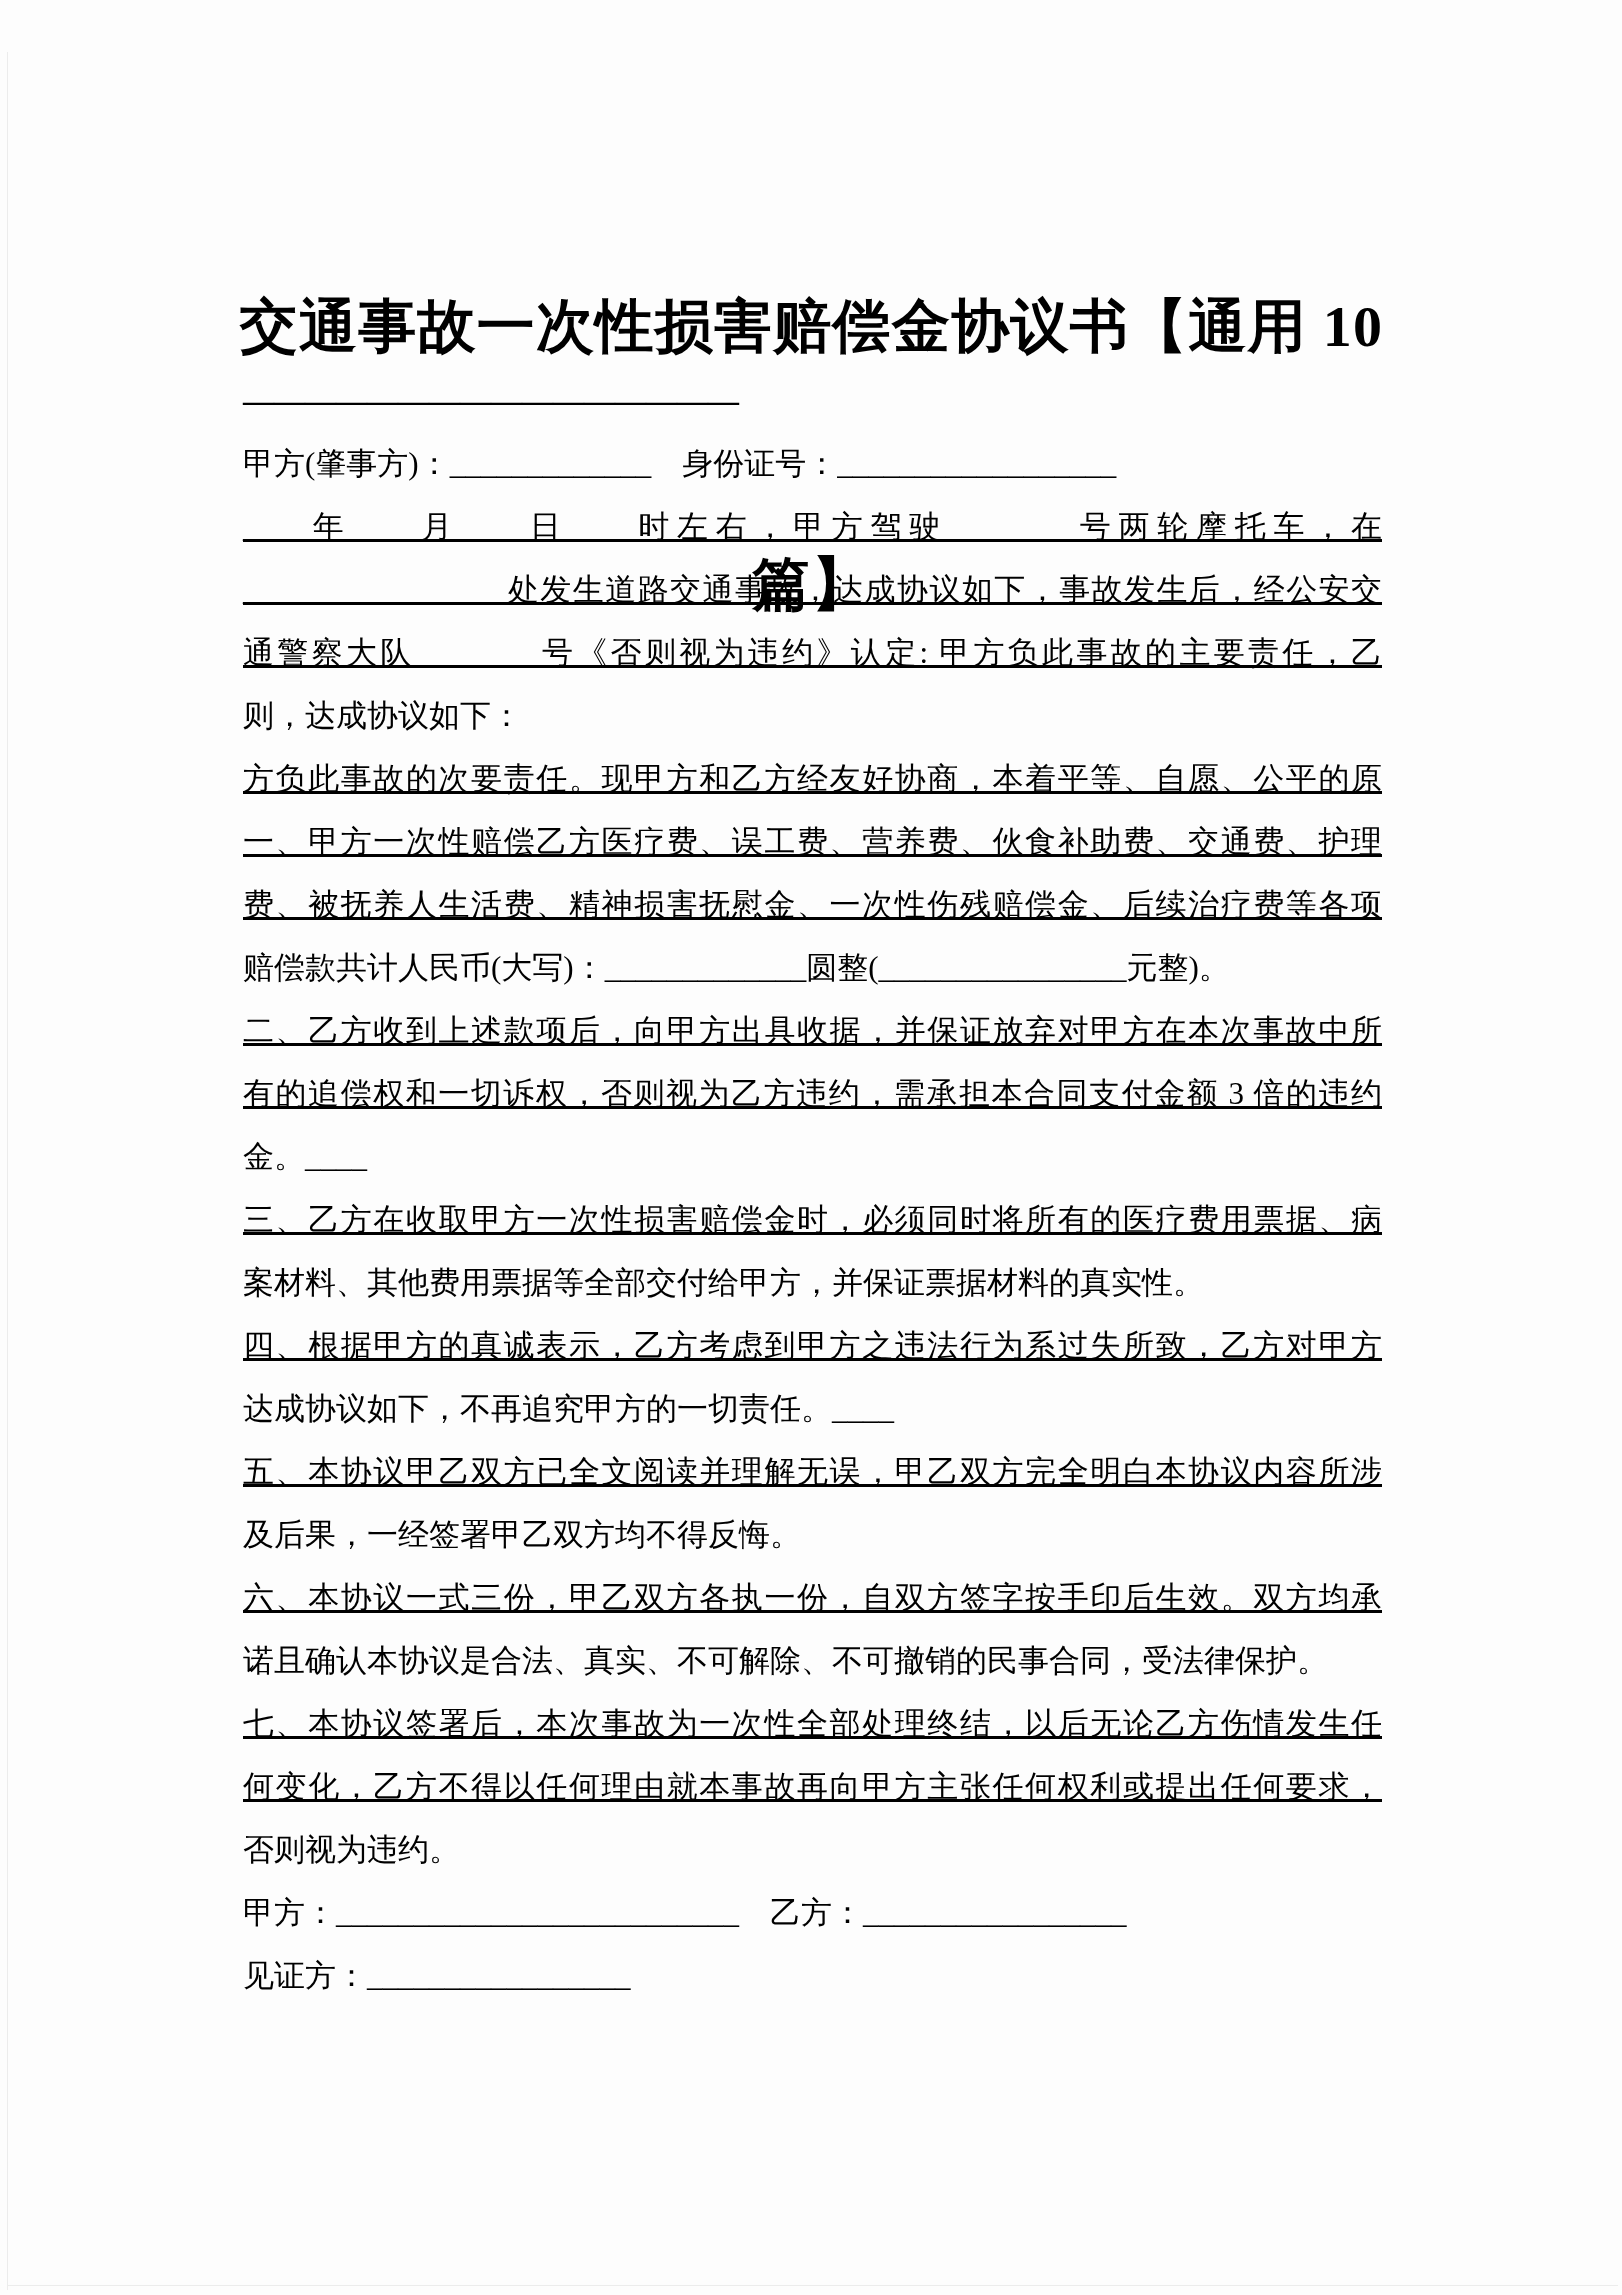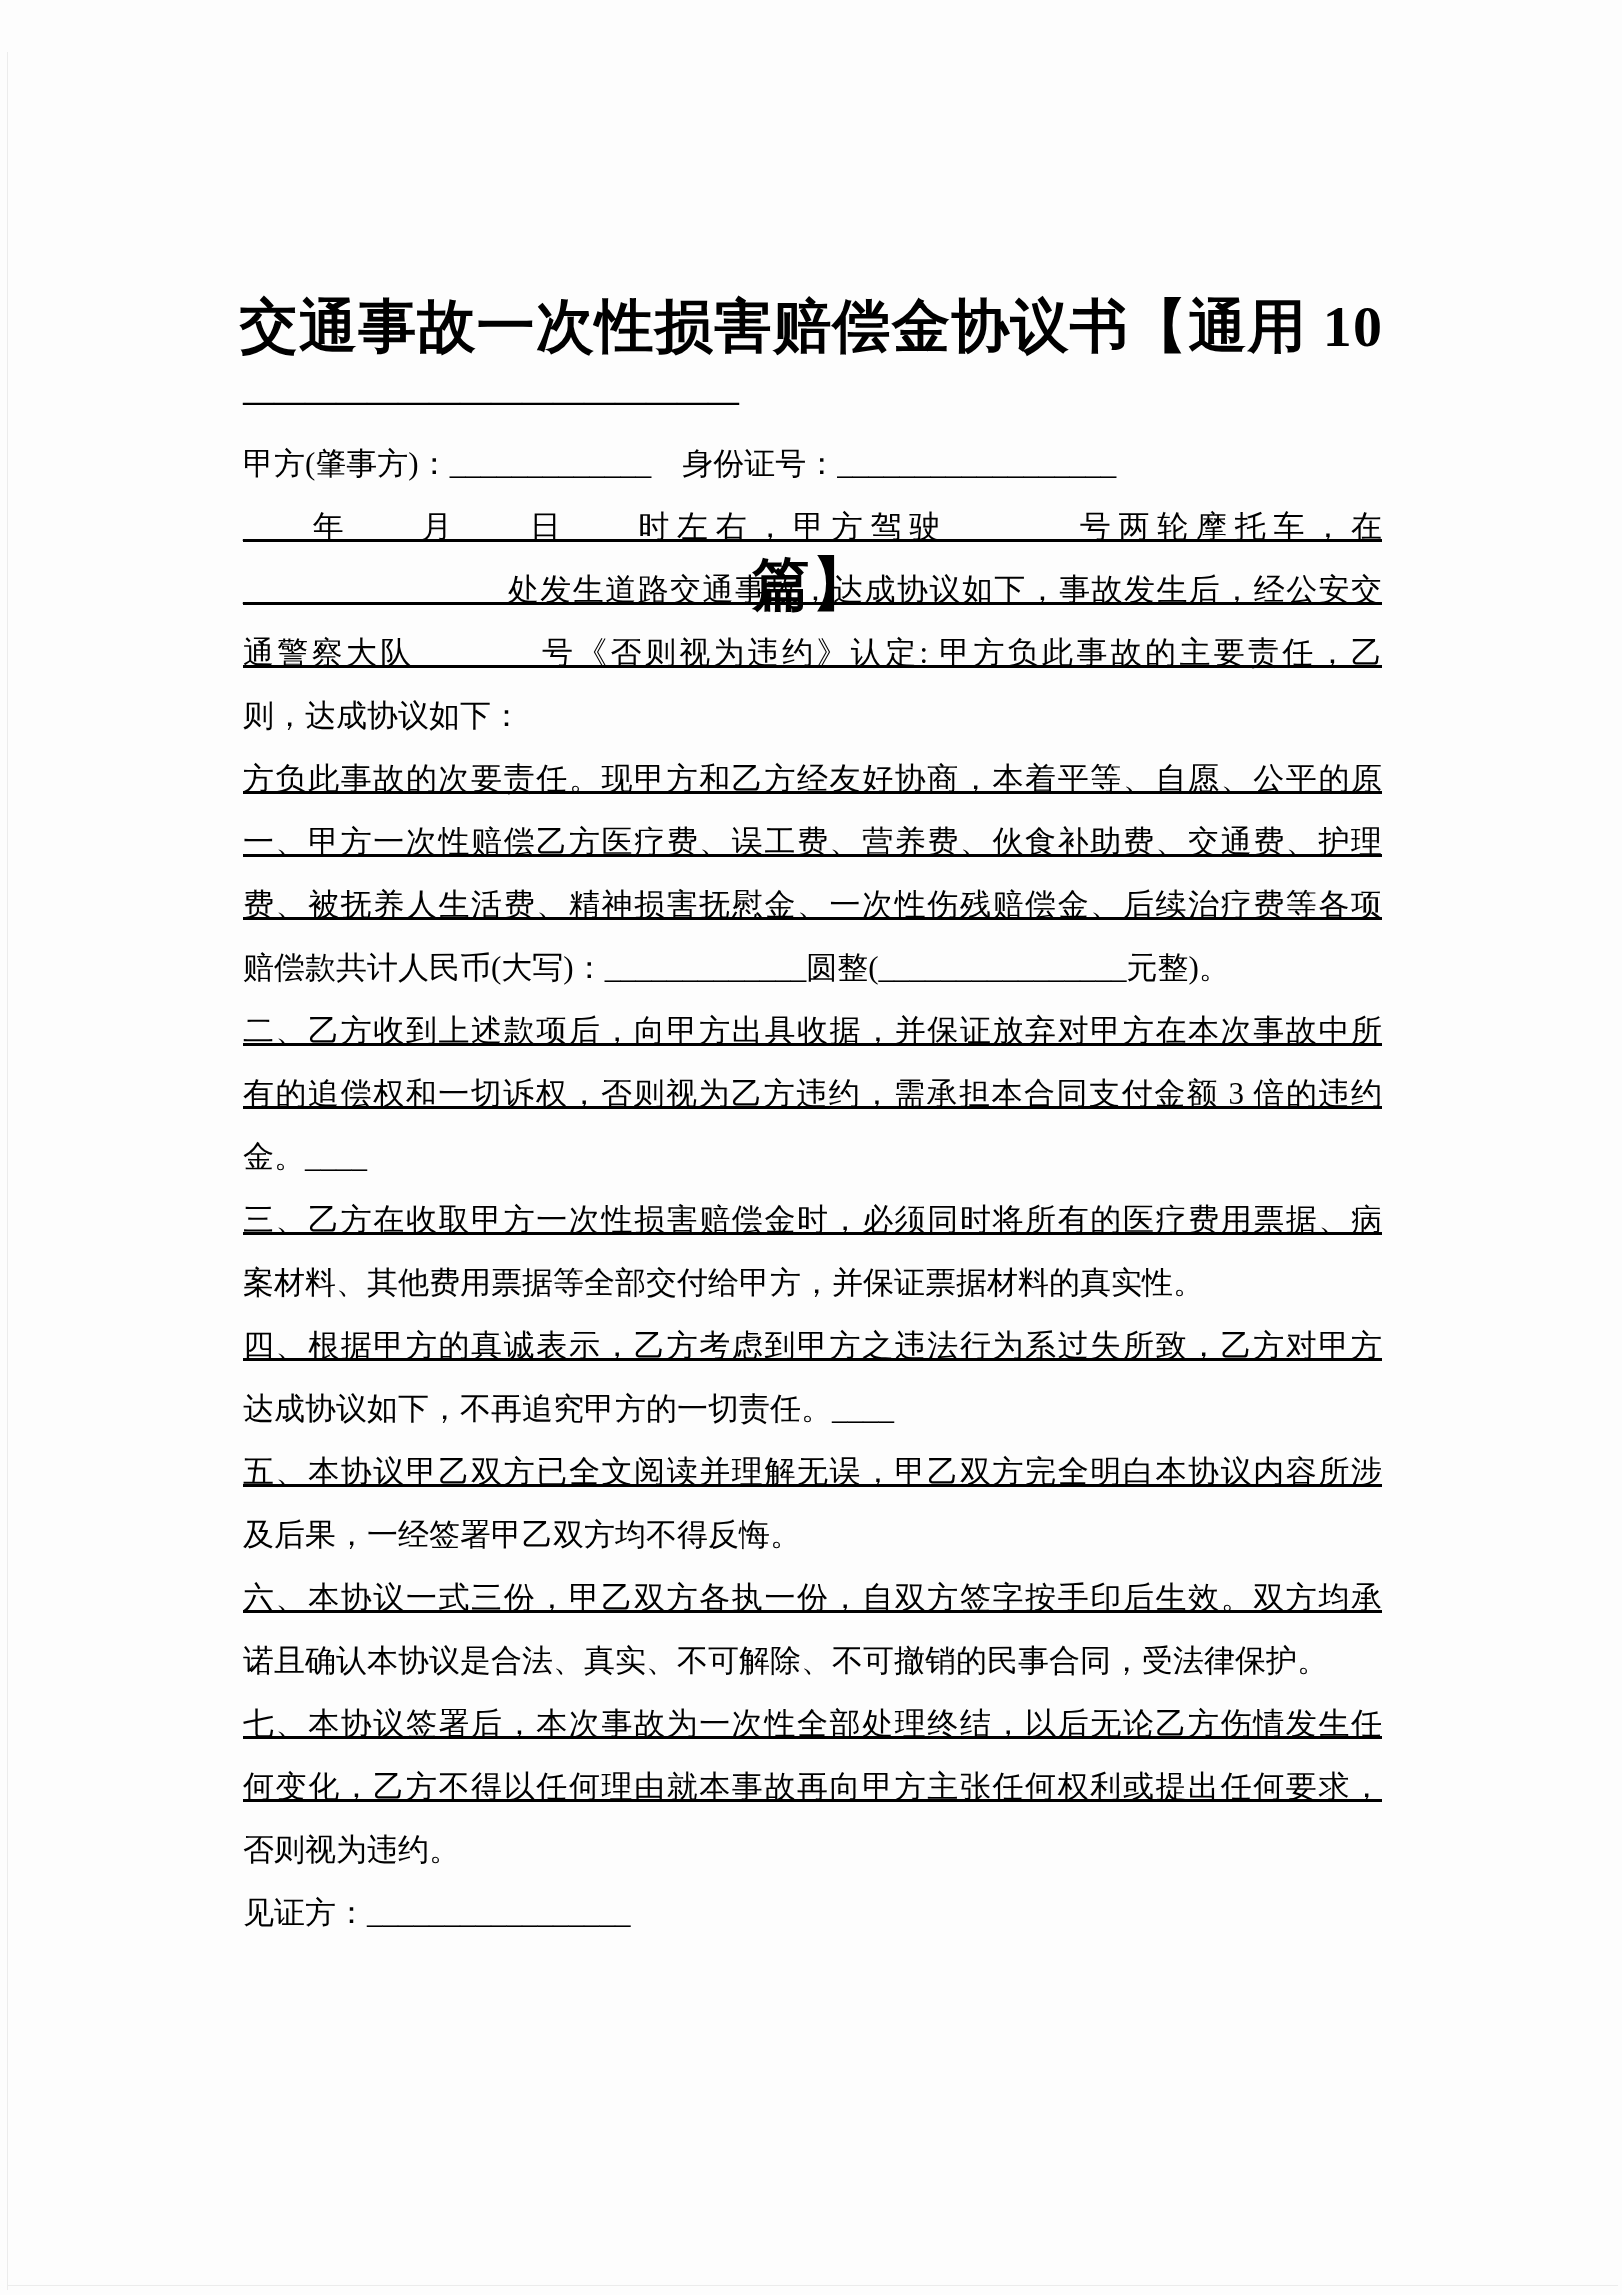--- a/index.html
+++ b/index.html
@@ -95,16 +95,17 @@
     <div class="line">案材料、其他费用票据等全部交付给甲方，并保证票据材料的真实性。</div>
     <div class="line just">四、根据甲方的真诚表示，乙方考虑到甲方之违法行为系过失所致，乙方对甲方</div>
     <div class="line">达成协议如下，不再追究甲方的一切责任。____</div>
     <div class="line just">五、本协议甲乙双方已全文阅读并理解无误，甲乙双方完全明白本协议内容所涉</div>
     <div class="line">及后果，一经签署甲乙双方均不得反悔。</div>
     <div class="line just">六、本协议一式三份，甲乙双方各执一份，自双方签字按手印后生效。双方均承</div>
     <div class="line">诺且确认本协议是合法、真实、不可解除、不可撤销的民事合同，受法律保护。</div>
     <div class="line just">七、本协议签署后，本次事故为一次性全部处理终结，以后无论乙方伤情发生任</div>
     <div class="line just">何变化，乙方不得以任何理由就本事故再向甲方主张任何权利或提出任何要求，</div>
     <div class="line">否则视为违约。</div>
+    <div class="line">甲方：__________________________　乙方：_________________</div>
     <div class="line">见证方：_________________</div>
   </div>
 </div>
 
 
 </body></html>

